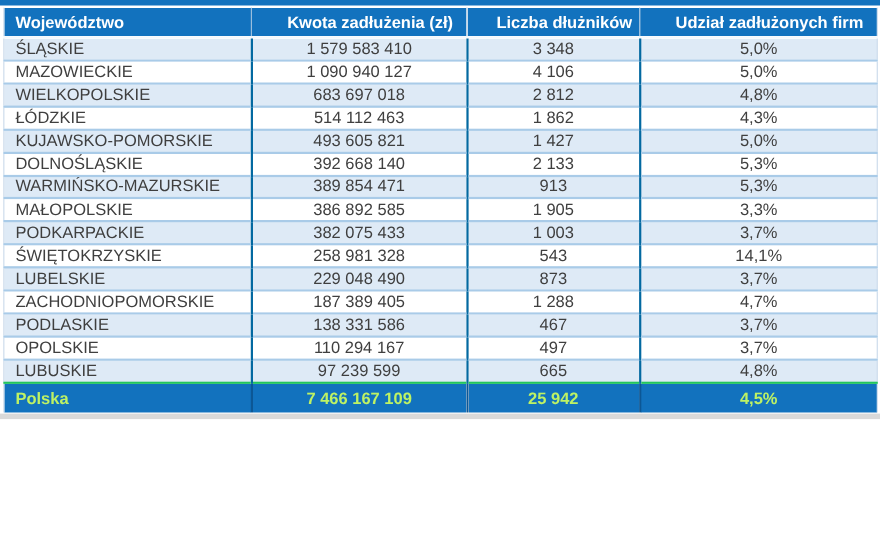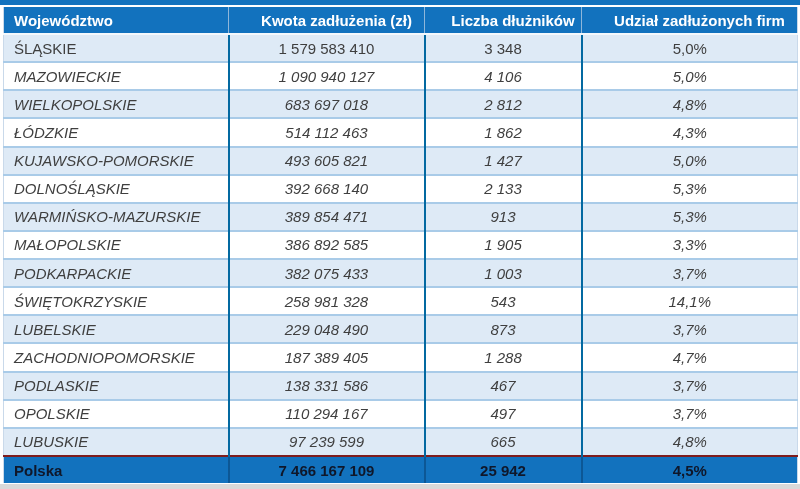--- a/index.html
+++ b/index.html
@@ -12,21 +12,21 @@
   }
   .top-bar {
     width: 800px; height: 5px;
     background: #1272BE;
     margin-bottom: 2px;
   }
   table.debt-table {
     border-collapse: collapse;
     table-layout: fixed;
     width: 794px;
-    height: 476px;
+    height: 368px;
     margin: 0 3px;
     border-left: 1px solid #C9D9EA;
     border-right: 1px solid #C9D9EA;
   }
   thead tr { height: 27px; }
   tfoot tr { height: 27px; }
   th, td {
     overflow: hidden;
     white-space: nowrap;
     vertical-align: middle;
@@ -43,28 +43,28 @@
   th.col0 { text-align: left; padding-left: 10px; }
   th + th { border-left: 1px solid #8FB7DA; }
   thead th { border-bottom: 2px solid #F4F8FC; }
   tbody td {
     color: #3F3F3F;
     text-align: center;
   }
   tbody td.col0 { text-align: left; padding-left: 10px; }
   tbody tr:nth-child(odd)  td { background: #DEEAF6; }
   tbody tr:nth-child(even) td { background: #FFFFFF; }
-  tbody tr + tr td { border-top: 2px solid #A9CBE8; font-style: italic; }
+  tbody tr + tr td { border-top: 2px solid #A9CBE8; }
   tbody td.col1, tbody td.col2, tbody td.col3 { border-left: 2px solid #0369a1; }
   tfoot td {
     background: #1272BE;
-    color: #0f172a;
+    color: #bef264;
     font-weight: bold;
     text-align: center;
-    border-top: 2px solid #7f1d1d;
+    border-top: 2px solid #22c55e;
   }
   tfoot td.col0 { text-align: left; padding-left: 10px; }
   tfoot td.col1, tfoot td.col2, tfoot td.col3 { border-left: 2px solid #0C5795; }
   .bottom-shadow {
     width: 800px; height: 5px;
     background: #D9D9D9;
     margin-top: 1px;
   }
 </style>
 </head>

